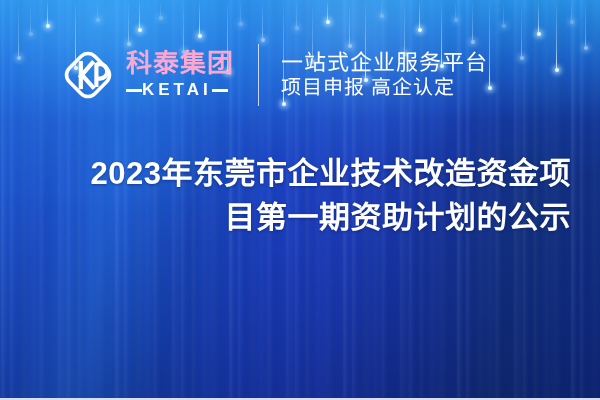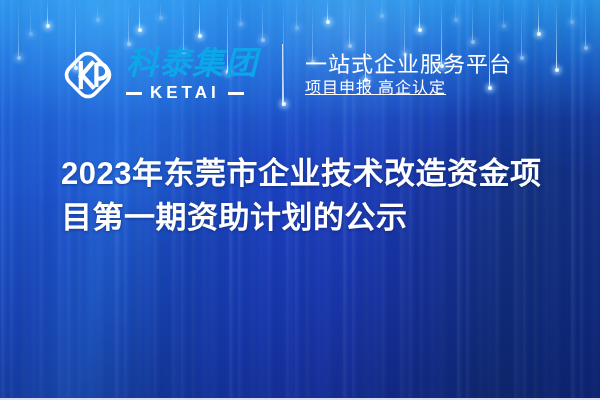--- a/index.html
+++ b/index.html
@@ -149,32 +149,31 @@
     height: 60px;
     flex: 0 0 auto;
   }
   .logo-text {
     margin-left: 8px;
     display: flex;
     flex-direction: column;
     justify-content: center;
   }
   .logo-cn {
-    font-size: 32px;
+    font-size: 26px;
     font-weight: bold;
-    color: #0ea5e9;
+    color: #f9a8d4;
     line-height: 1.05;
     letter-spacing: 1px;
     white-space: nowrap;
-    font-style: italic;
   }
   .logo-en-row {
     display: flex;
     align-items: center;
-    gap: 8px;
+    gap: 0;
     margin-top: 3px;
   }
   .logo-dash {
     display: block;
     width: 16px;
     height: 3px;
     background: #ffffff;
   }
   .logo-en {
     font-size: 17px;
@@ -199,40 +198,40 @@
   }
   .slogan-main {
     font-size: 22px;
     color: #ffffff;
     letter-spacing: 1px;
     line-height: 1.12;
     white-space: nowrap;
   }
   .slogan-sub {
     font-family: "Liberation Serif", "DejaVu Serif", serif;
-    font-size: 16px;
+    font-size: 20px;
     color: #ffffff;
     letter-spacing: 1px;
     line-height: 1.2;
     white-space: nowrap;
-    text-decoration: underline;
   }
 
   
   .headline {
     position: absolute;
     left: 61px;
     top: 152px;
     width: 510px;
     color: #ffffff;
     font-size: 31px;
     font-weight: bold;
     line-height: 1.42;
     letter-spacing: 0.5px;
     text-shadow: 0 1px 3px rgba(5,20,70,0.45);
+    text-align: right;
   }
 
   
   .bottom-line {
     position: absolute;
     left: 0; right: 0; bottom: 0;
     height: 2px;
     background: rgba(226,232,246,0.95);
   }
 </style>

